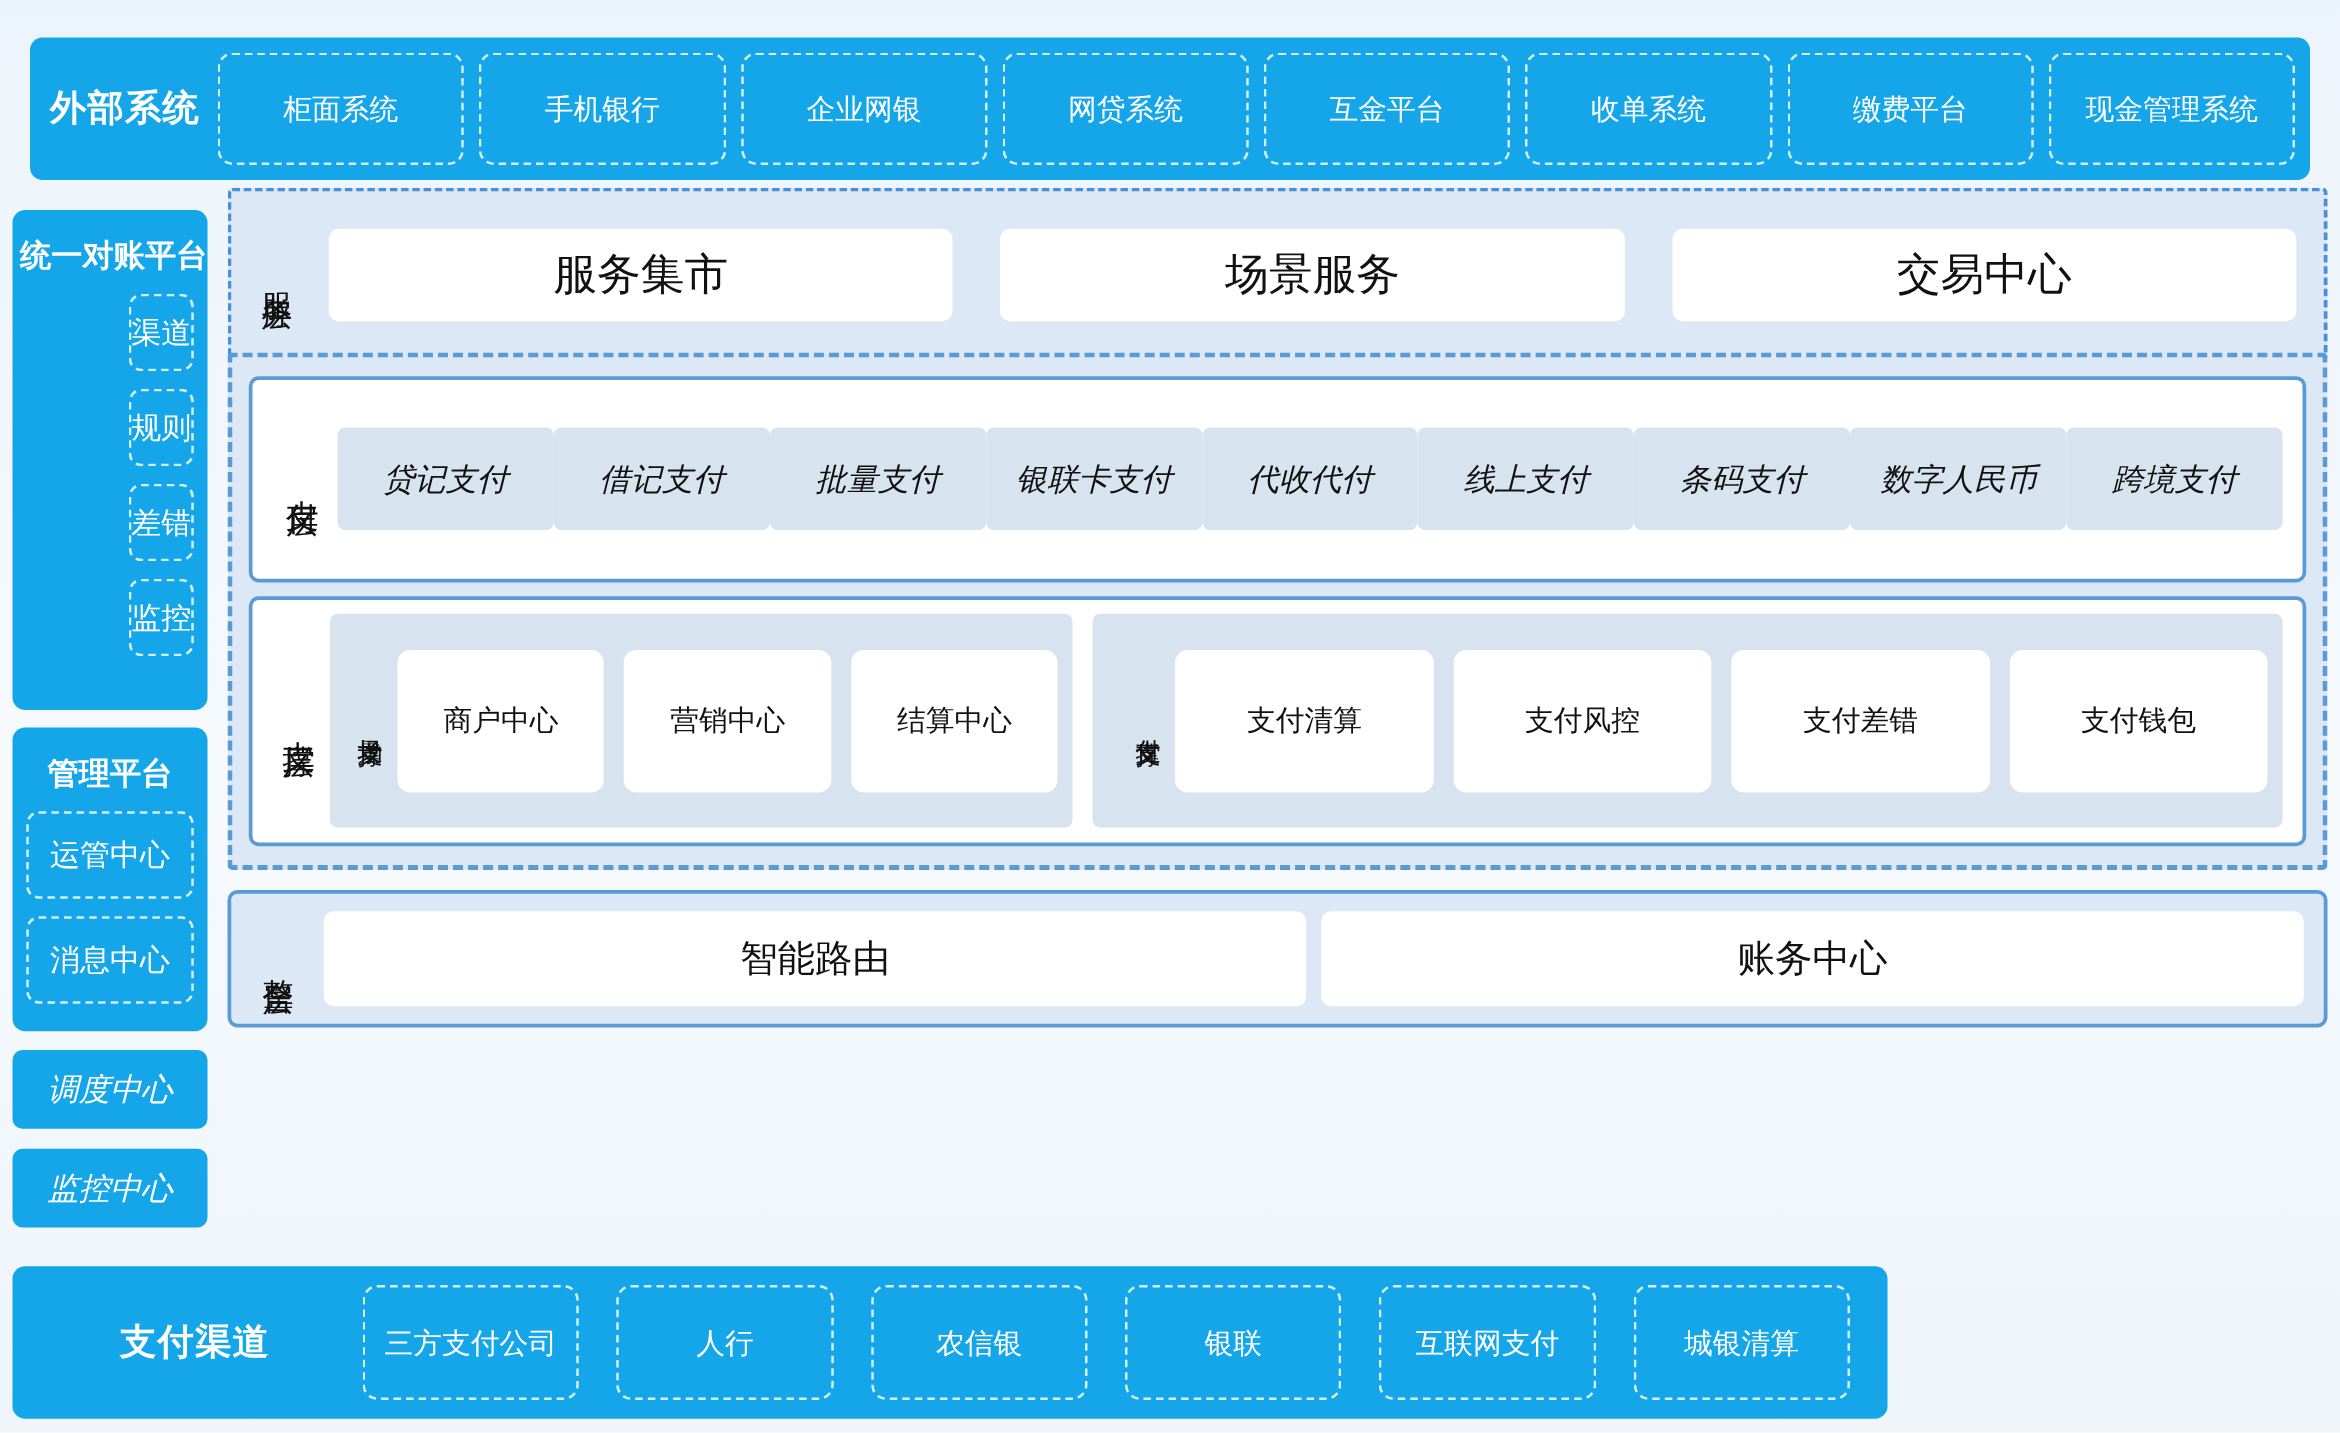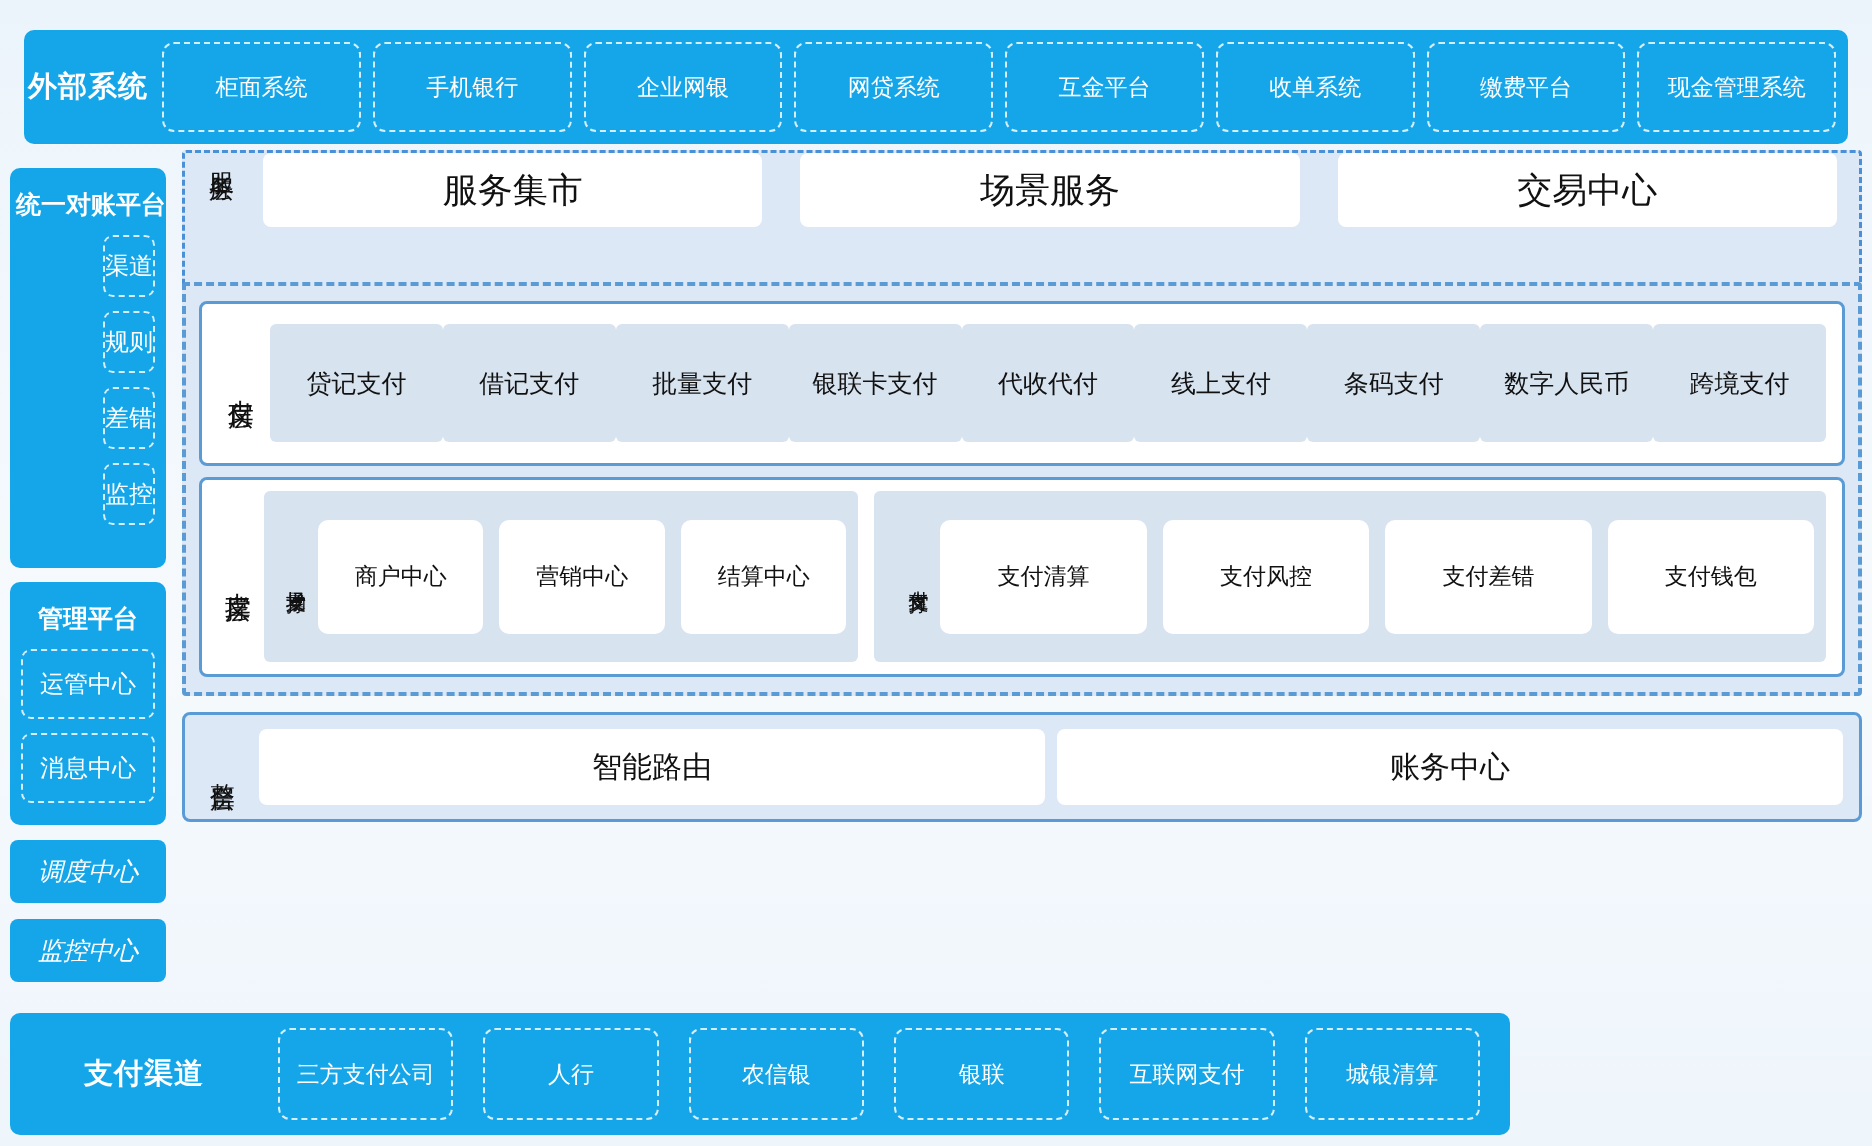--- a/index.html
+++ b/index.html
@@ -15,21 +15,21 @@
   body {
     width: 1872px; height: 1146px; position: relative; overflow: hidden;
     background: linear-gradient(180deg, #ecf4fb 0%, #f6fafd 55%, #eef5fb 100%);
     font-family: "DejaVu Sans", "Liberation Sans", sans-serif;
     color: #111;
   }
 
   
   .blue-bar {
     position: absolute; background: var(--accent-blue); border-radius: 10px;
-    display: flex; align-items: center;
+    display: flex; align-items: center; padding-left: 12px;
   }
   .bar-title {
     color: #fff; font-weight: bold; font-size: 29px; text-align: center; flex: none;
     letter-spacing: 1px;
   }
   .bar-items { flex: 1; display: flex; }
   .dash-box {
     border: 2px dashed rgba(255,255,255,0.82); border-radius: 12px;
     display: flex; align-items: center; justify-content: center;
     color: #fff; font-size: 23px; flex: 1; text-align: center;
@@ -74,39 +74,39 @@
     display: flex; align-items: center; justify-content: center; flex: none;
   }
   .white-card {
     background: #fff; border-radius: 8px; display: flex; align-items: center;
     justify-content: center; color: #111; text-align: center;
   }
 
   .service-section {
     position: absolute; left: 182px; top: 150px; width: 1680px; height: 139px;
     background: var(--panel-blue); border: 3px dashed var(--dashdot-blue);
-    border-radius: 4px; display: flex; align-items: flex-start;
+    border-radius: 4px; display: flex; align-items: center;
   }
   .service-section .v-label { width: 72px; font-size: 25px; }
   .service-items { flex: 1; display: flex; gap: 38px; margin: 0 22px 0 6px; height: 74px; }
   .service-items .white-card { flex: 1; font-size: 35px; }
 
   .dashed-wrapper {
     position: absolute; left: 182px; top: 282px; width: 1680px; height: 414px;
     border: 4px dashed var(--border-blue); border-radius: 4px;
     background: var(--panel-blue); padding: 15px 13px;
     display: flex; flex-direction: column; gap: 11px;
   }
   .solid-box {
     background: #fff; border: 3px solid var(--border-blue); border-radius: 8px;
     display: flex; align-items: center; padding: 0 10px;
   }
   .payment-box { height: 168px; }
   .payment-box .v-label { width: 58px; }
-  .payment-items { flex: 1; display: flex; gap: 0; margin-right: 6px; height: 118px; }
+  .payment-items { flex: 1; display: flex; gap: 0; margin-right: 6px; height: 82px; font-style: italic; }
   .payment-items .blue-card {
     background: var(--item-blue); border-radius: 6px; flex: 1;
     display: flex; align-items: center; justify-content: center; font-size: 25px;
   }
   .support-box { height: 204px; }
   .support-box .v-label { width: 52px; }
   .support-groups { flex: 1; display: flex; gap: 16px; margin-right: 6px; height: 171px; }
   .support-group {
     background: var(--item-blue); border-radius: 6px;
     display: flex; align-items: center; padding: 0 12px;

